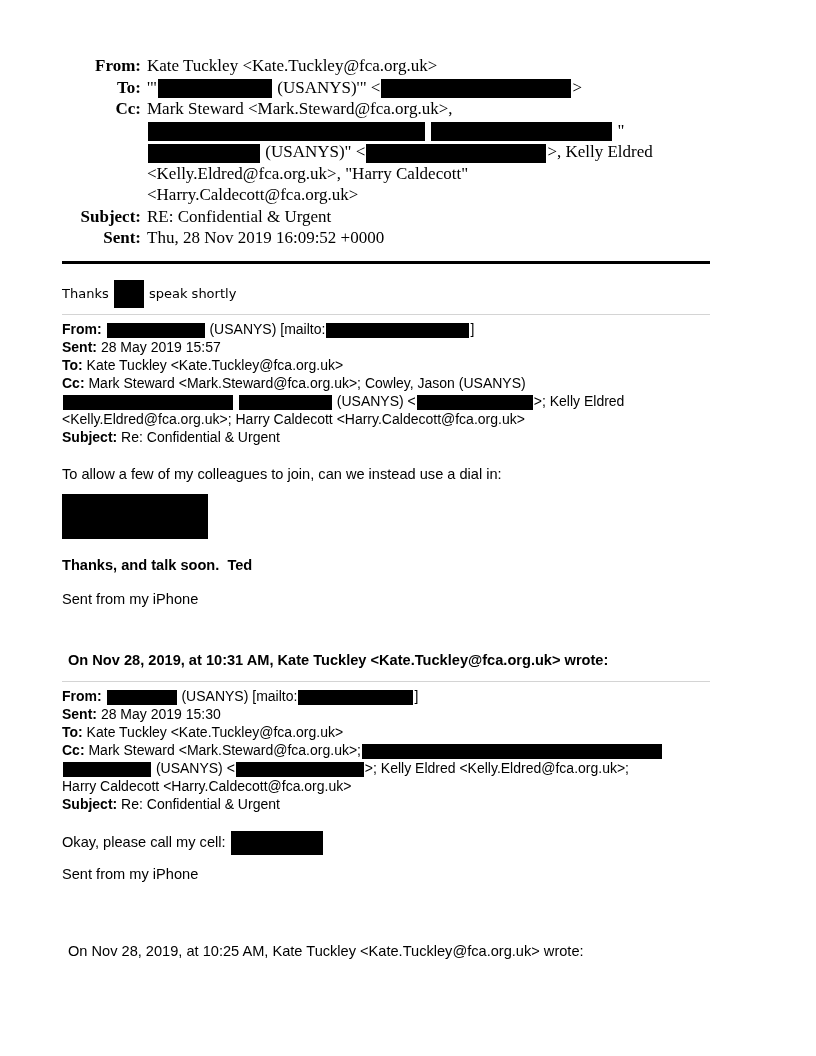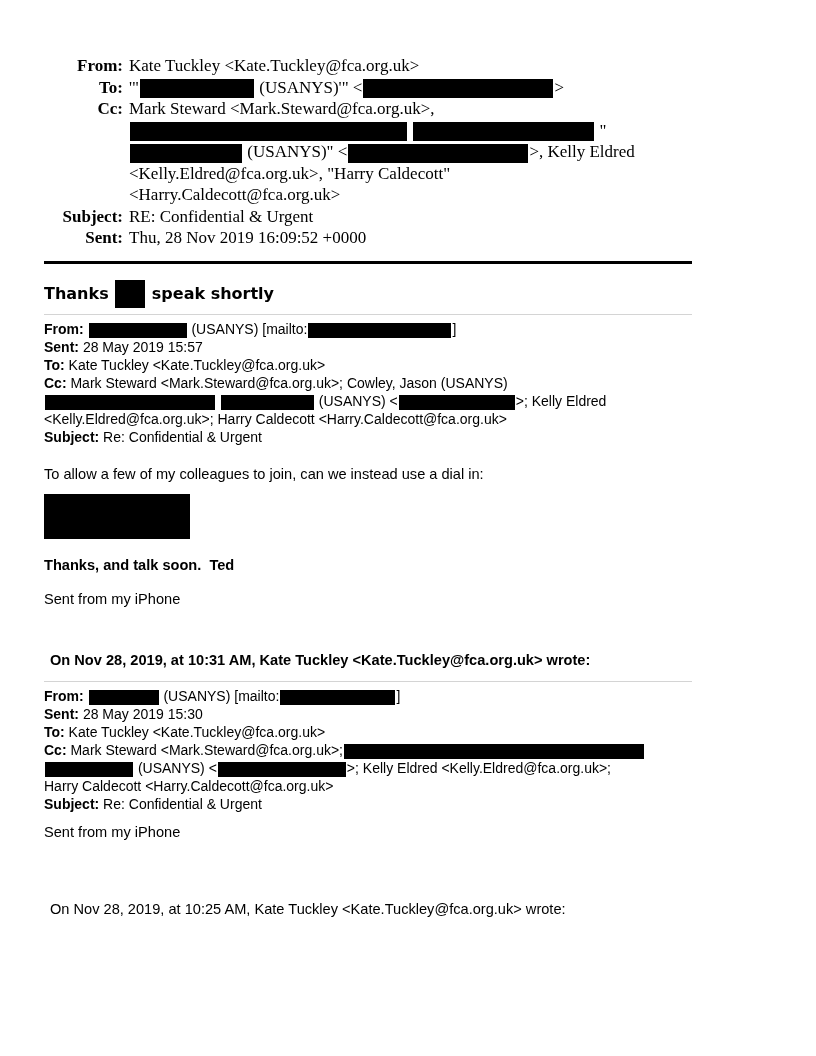--- a/index.html
+++ b/index.html
@@ -5,41 +5,42 @@
   html,body{margin:0;padding:0;background:#ffffff;}
   .page{
     position:relative;
     width:692px;height:1056px;
     box-sizing:border-box;
     background:#ffffff;
     padding:55px 46px 0 44px;
     color:#000;
     overflow:hidden;
     font-family:"Liberation Sans",sans-serif;
+    margin-left:18px;
   }
   
   .mail-header{
     font-family:"Liberation Serif",serif;
     font-size:17px;line-height:21.5px;
   }
   .hrow{display:flex;}
   .hlabel{flex:none;width:79px;text-align:right;font-weight:bold;padding-right:6px;}
   .hvalue{flex:1;min-width:0;}
   
   .redact{
     display:inline-block;background:#000;
     vertical-align:middle;margin:0 1px;
   }
   
   .rule-thick{border:none;border-top:3px solid #000;width:721px;margin:12px 0 0 0;}
   .rule-thin{border:none;border-top:1px solid #d4d4d4;width:726px;margin:0;}
   .rule-thin.r1{margin-top:5px;}
   .rule-thin.r2{margin-top:12px;}
   
-  .msg-kate{font-family:"DejaVu Sans",sans-serif;font-size:16px;line-height:17px;margin:0;font-weight:bold;}
+  .msg-kate{font-family:"DejaVu Sans",sans-serif;font-size:13px;line-height:17px;margin:0;}
   .msg1{margin-top:15px;line-height:30px;}
   .msg2{margin-top:35px;}
   
   .qheader{font-size:14px;line-height:18px;margin-top:5px;}
   .qline{margin:0;}
   .qline b{font-weight:bold;}
   .body-line{font-size:14.6px;line-height:18px;margin:0;}
   .pre{white-space:pre-wrap;}
   .intro{margin-top:19px;}
   .dialin{margin-top:11px;line-height:0;}
@@ -106,17 +107,18 @@
   <hr class="rule-thin r2">
 
   <div class="qheader">
     <p class="qline"><b>From:</b><span> <span class="redact" style="width: 70px; height: 15px;"></span> (USANYS) [mailto:<span class="redact" style="width: 115px; height: 15px;"></span>]</span></p>
     <p class="qline"><b>Sent:</b><span> 28 May 2019 15:30</span></p>
     <p class="qline"><b>To:</b><span> Kate Tuckley &lt;Kate.Tuckley@fca.org.uk&gt;</span></p>
     <p class="qline"><b>Cc:</b><span> Mark Steward &lt;Mark.Steward@fca.org.uk&gt;;<span class="redact" style="width: 300px; height: 15px;"></span> <span class="redact" style="width: 88px; height: 15px;"></span> (USANYS) &lt;<span class="redact" style="width: 128px; height: 15px;"></span>&gt;; Kelly Eldred &lt;Kelly.Eldred@fca.org.uk&gt;; Harry Caldecott &lt;Harry.Caldecott@fca.org.uk&gt;</span></p>
     <p class="qline"><b>Subject:</b><span> Re: Confidential &amp; Urgent</span></p>
   </div>
 
+  <p class="body-line cellline">Okay, please call my cell: <span class="redact" style="width: 92px; height: 24px;"></span></p>
   <p class="body-line sig2">Sent from my iPhone</p>
 
   <p class="body-line attr2">On Nov 28, 2019, at 10:25 AM, Kate Tuckley &lt;Kate.Tuckley@fca.org.uk&gt; wrote:</p>
 
 </div>
 
 </body></html>

